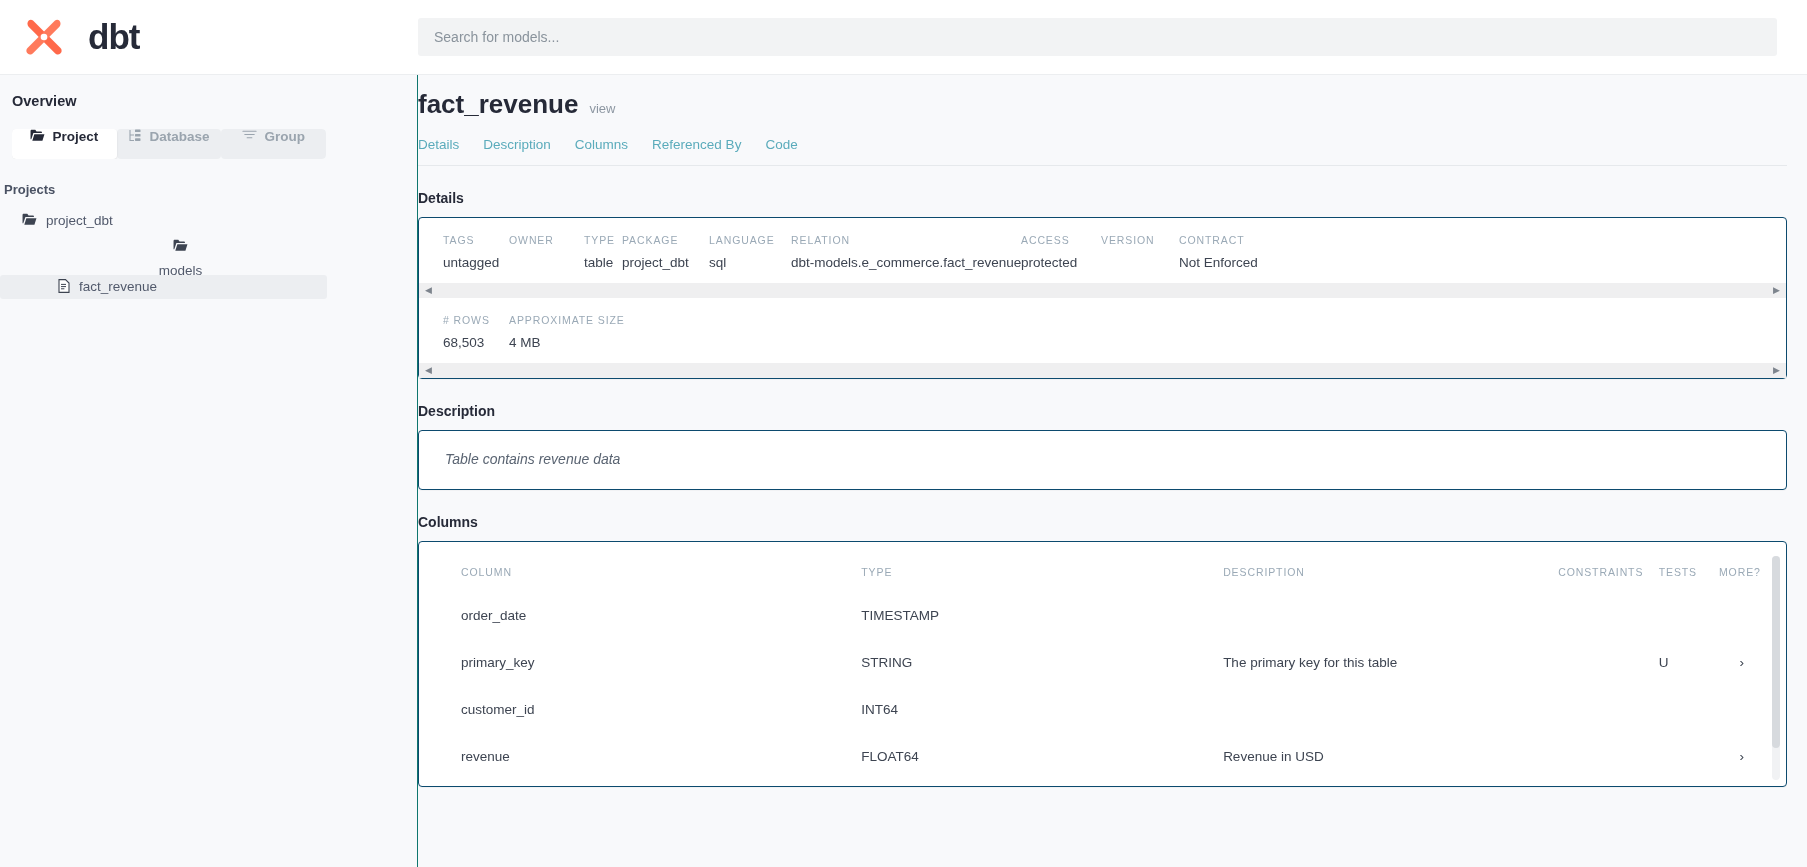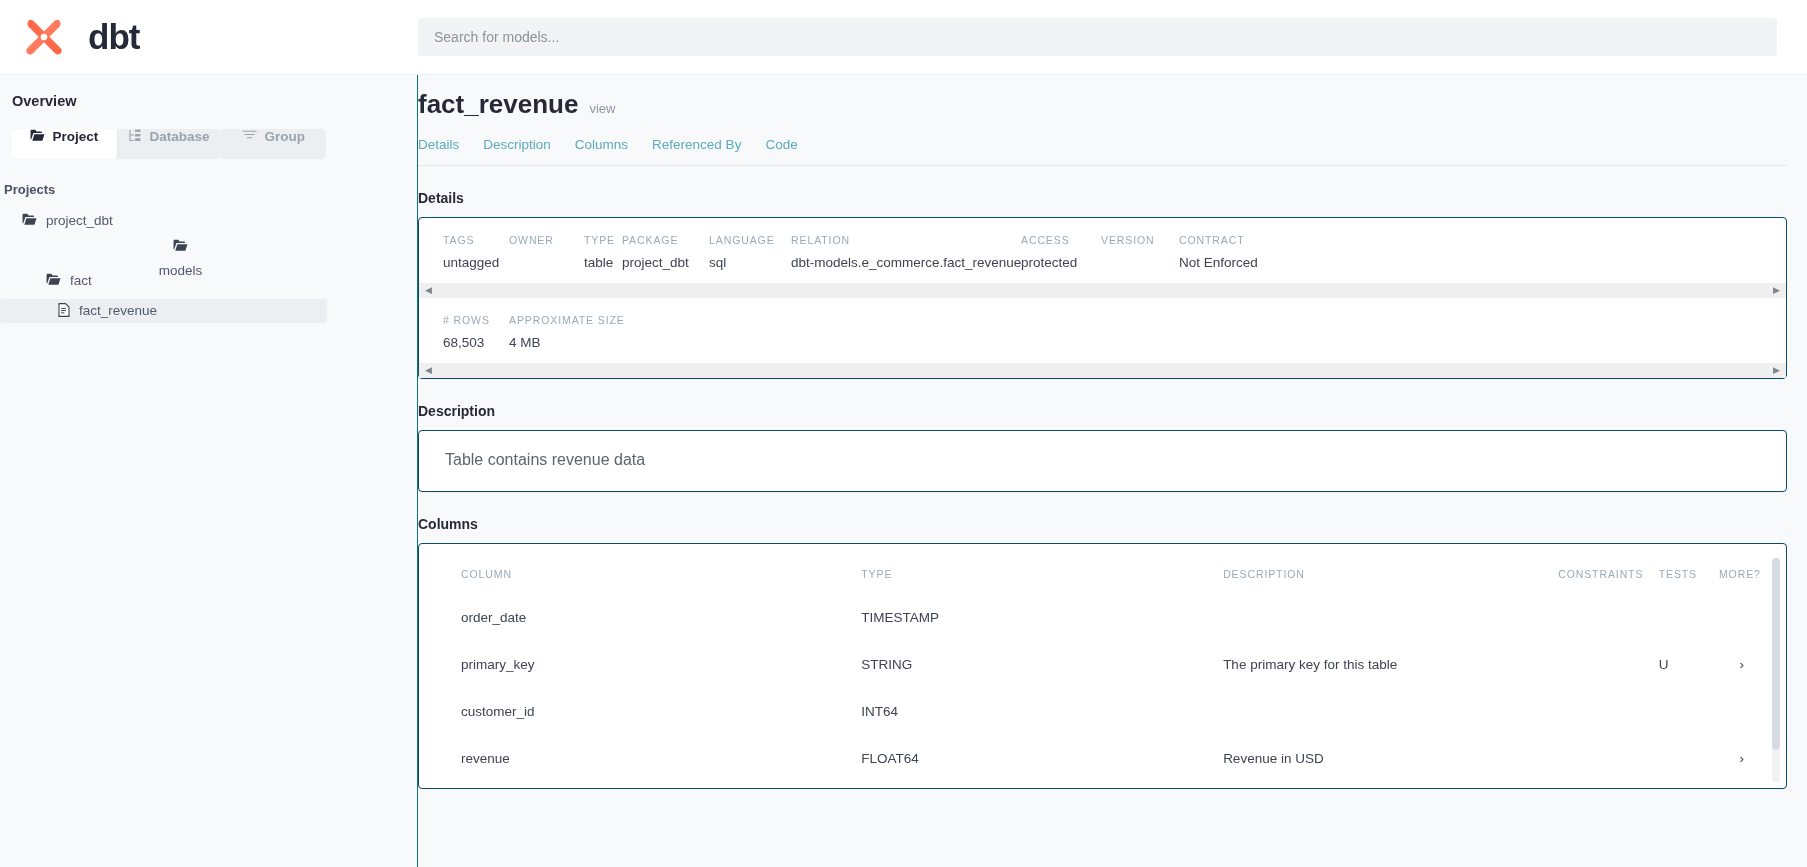--- a/index.html
+++ b/index.html
@@ -92,21 +92,21 @@
     font-weight: normal; margin-bottom: 9px; white-space: nowrap;
   }
   .kv-val { font-size: 13.5px; color: #3d4451; white-space: nowrap; }
 
   .hscroll {
     height: 15px; background: #efeff0; display: flex; align-items: center;
     justify-content: space-between; padding: 0 6px; cursor: pointer;
   }
   .hscroll .arrow { font-size: 9px; color: #7d848d; line-height: 1; }
 
-  .desc-body { padding: 20px 26px 22px 26px; font-size: 16px; color: #5a6472; }
+  .desc-body { padding: 20px 26px 22px 26px; font-size: 14px; color: #5a6472; font-style: italic; }
 
   
   .cols-card { position: relative; padding-bottom: 6px; }
   .cols-table { width: 100%; border-collapse: collapse; table-layout: fixed; }
   .cols-table th {
     font-size: 10.5px; letter-spacing: 0.9px; color: #9aa9b6; font-weight: normal;
     text-align: left; padding: 24px 0 14px 0;
   }
   .cols-table td { font-size: 13.5px; color: #3d4451; padding: 16px 0; vertical-align: middle; }
   .cols-table tr td:first-child, .cols-table tr th:first-child { padding-left: 42px; }
@@ -199,28 +199,20 @@
         <div class="tree-spacer"></div>
         <div class="tree-row d2">
           <span>
             <svg width="15" height="13" viewBox="0 0 16 14">
                 <path d="M0.5 2.2 C0.5 1.4 1.1 0.9 1.8 0.9 H5.6 L7 2.6 H11.6 C12.3 2.6 12.8 3.1 12.8 3.8 V4.3 H3.6 L1.3 11 H0.5 Z M2.4 12.6 L4.6 5.6 H15.5 L13.3 12.6 Z" fill="#3d4451"></path>
               </svg>
           </span>
           <span class="lbl">models</span>
         </div>
         <div class="tree-spacer"></div>
-        <div class="tree-row d3">
-          <span>
-            <svg width="15" height="13" viewBox="0 0 16 14">
-                <path d="M0.5 2.2 C0.5 1.4 1.1 0.9 1.8 0.9 H5.6 L7 2.6 H11.6 C12.3 2.6 12.8 3.1 12.8 3.8 V4.3 H3.6 L1.3 11 H0.5 Z M2.4 12.6 L4.6 5.6 H15.5 L13.3 12.6 Z" fill="#3d4451"></path>
-              </svg>
-          </span>
-          <span class="lbl">fact</span>
-        </div>
         <div class="tree-spacer"></div>
         <div class="tree-row d4 selected">
           <span>
             <svg width="12" height="14" viewBox="0 0 12 14">
                 <path d="M1 0.6 H7.5 L11 4 V13.4 H1 Z" fill="#ffffff" stroke="#3d4451" stroke-width="1.1"></path>
                 <path d="M3 5.4 H8 M3 7.6 H8 M3 9.8 H6.4" stroke="#3d4451" stroke-width="1"></path>
               </svg>
           </span>
           <span class="lbl">fact_revenue</span>
         </div>

